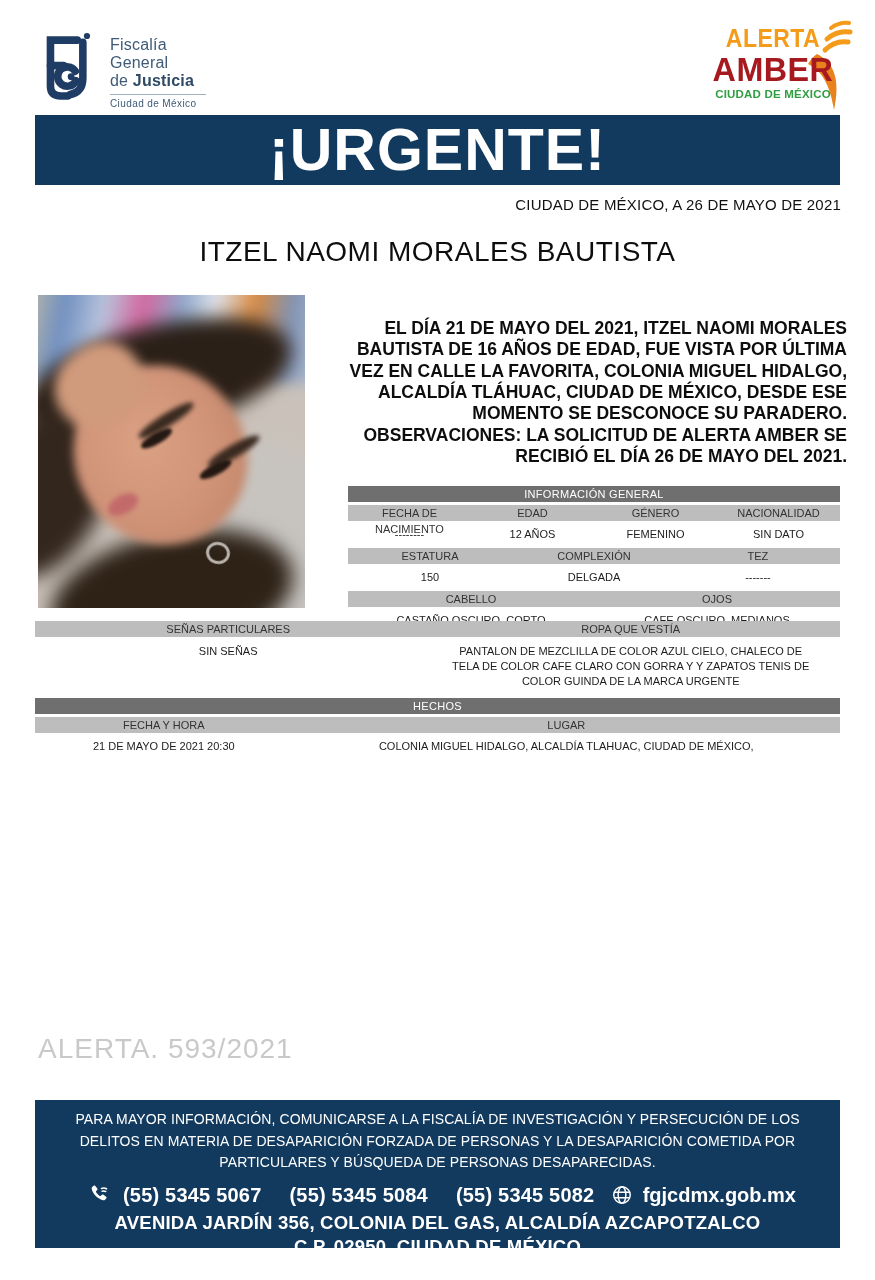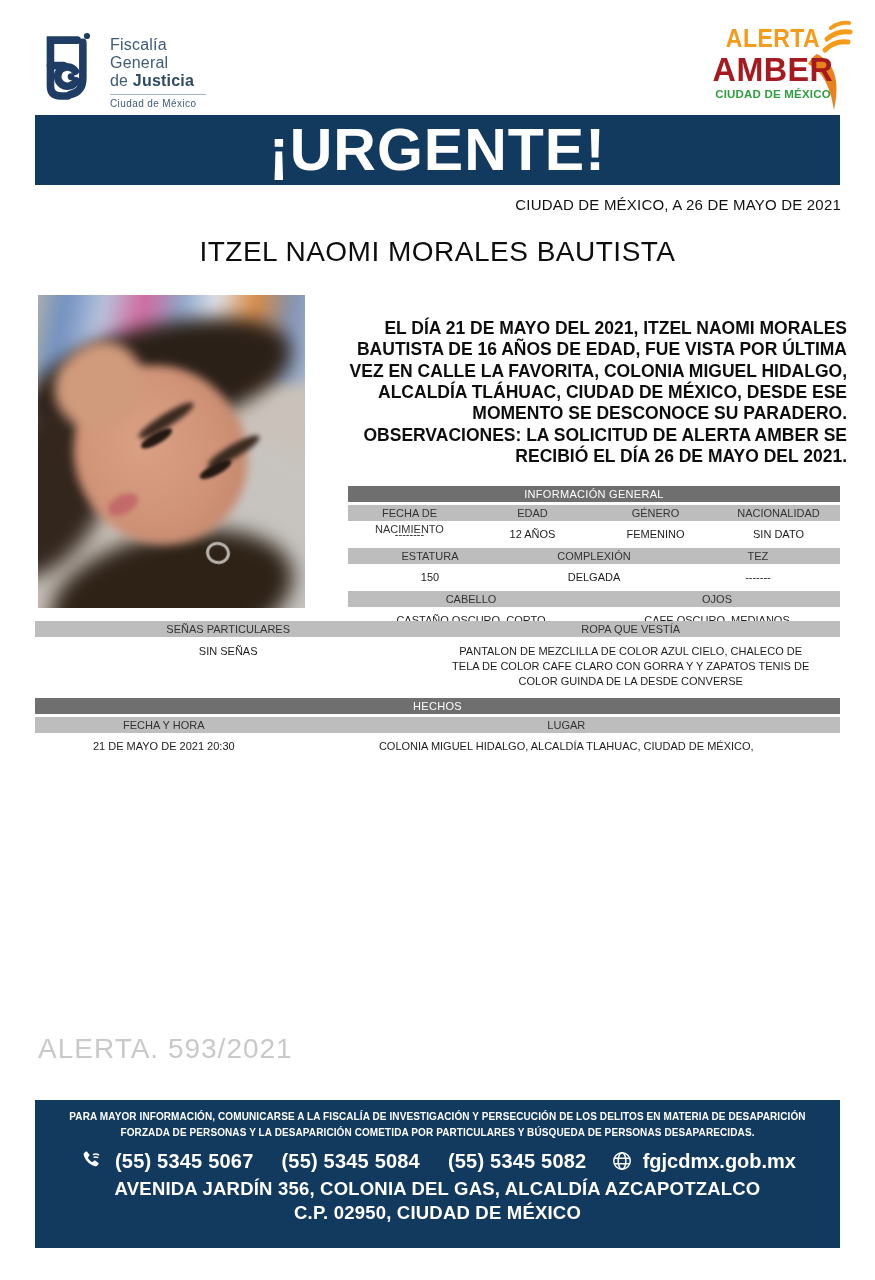--- a/index.html
+++ b/index.html
@@ -93,24 +93,24 @@
     position:absolute; left:38px; top:1033px;
     font-size:28px; color:#c9c9c9; letter-spacing:1px;
   }
 
   
   .footer {
     position:absolute; left:35px; top:1100px; width:805px; height:148px;
     background:#123a5f; color:#ffffff;
   }
   .footer-info {
-    padding:9px 22px 0; font-size:10px; font-weight:bold; text-align:center; line-height:1.55;
+    padding:9px 22px 0; font-size:14px; font-weight:normal; text-align:center; line-height:1.55;
     letter-spacing:.1px;
   }
-  .contact-row { display:flex; align-items:center; padding:0 44px; margin-top:9px; }
+  .contact-row { display:flex; align-items:center; padding:0 44px; margin-top:9px;margin-left:8px; }
   .contact-left { display:flex; align-items:center; }
   .phone-icon-svg { width:24px; height:24px; margin-right:12px; }
   .phone-number { font-size:20px; font-weight:bold; margin-right:28px; letter-spacing:.2px; }
   .contact-spacer { flex:1; }
   .contact-right { display:flex; align-items:center; }
   .globe-icon-svg { width:22px; height:22px; margin-right:10px; }
   .website { font-size:20px; font-weight:bold; }
   .address-line1 { text-align:center; font-size:18.5px; font-weight:bold; margin-top:5px; letter-spacing:.2px; }
   .address-line2 { text-align:center; font-size:18.5px; font-weight:bold; margin-top:2px; letter-spacing:.2px; }
 </style>
@@ -214,21 +214,21 @@
     </div>
   </div>
 
   <div class="senas-block">
     <div class="bar-light" style="margin-top:0;">
       <div class="cell wL">SEÑAS PARTICULARES</div>
       <div class="cell wR">ROPA QUE VESTÍA</div>
     </div>
     <div class="values-row">
       <div class="cell wL">SIN SEÑAS</div>
-      <div class="cell wR" style="padding-left:30px; padding-right:30px;">PANTALON DE MEZCLILLA DE COLOR AZUL CIELO, CHALECO DE TELA DE COLOR CAFE CLARO CON GORRA Y  Y ZAPATOS TENIS DE COLOR GUINDA DE LA DESDE CONVERSE</div>
+      <div class="cell wR" style="padding-left:30px; padding-right:30px;">PANTALON DE MEZCLILLA DE COLOR AZUL CIELO, CHALECO DE TELA DE COLOR CAFE CLARO CON GORRA Y  Y ZAPATOS TENIS DE COLOR GUINDA DE LA MARCA URGENTE</div>
     </div>
   </div>
 
   <div class="hechos-block">
     <div class="bar-dark">HECHOS</div>
     <div class="bar-light">
       <div class="cell wL">FECHA Y HORA</div>
       <div class="cell wR">LUGAR</div>
     </div>
     <div class="values-row">

